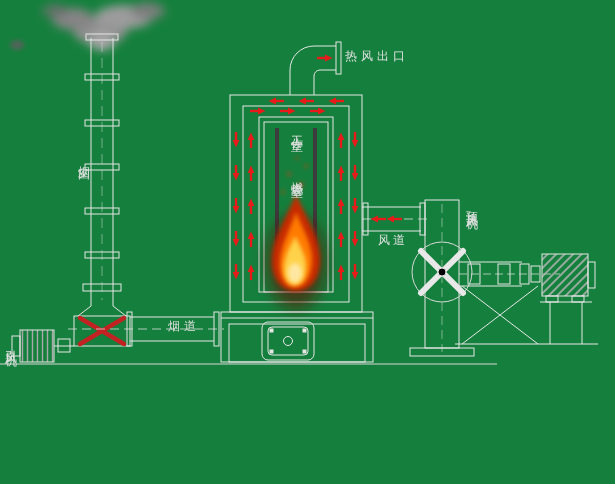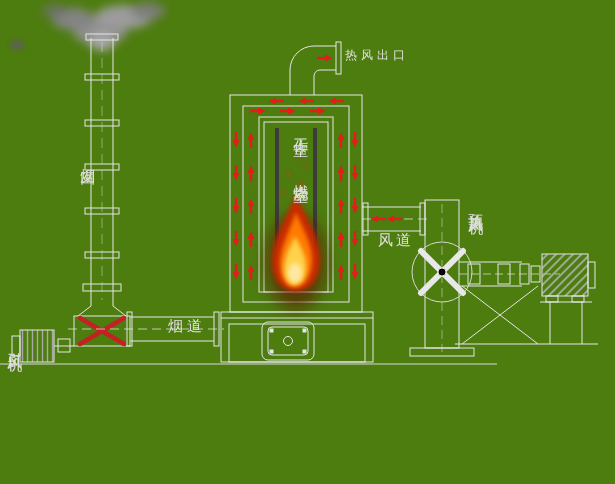--- a/index.html
+++ b/index.html
@@ -1,19 +1,19 @@
 <!DOCTYPE html>
 <html><head>
 <meta charset="utf-8">
 <style>
   html,body{margin:0;padding:0;background:#000;}
-  #stage{position:relative;width:615px;height:484px;background:#4d7c0f;overflow:hidden;
-         font-family:Liberation Mono, monospace;}
+  #stage{position:relative;width:615px;height:484px;background:#15803d;overflow:hidden;
+         font-family:Liberation Serif, serif;}
   #lineart{position:absolute;left:0;top:0;}
-  .lbl{position:absolute;color:#e0e0e0;font-size:15px;line-height:1.25;white-space:nowrap;}
+  .lbl{position:absolute;color:#e0e0e0;font-size:12px;line-height:1.25;white-space:nowrap;}
   .h{letter-spacing:4px;}
   .v{writing-mode:vertical-rl;text-orientation:upright;letter-spacing:2px;}
 </style>
 </head>
 <body>
 
 <div id="stage">
 
 <svg id="lineart" width="615" height="484" viewBox="0 0 615 484">
   <defs>

